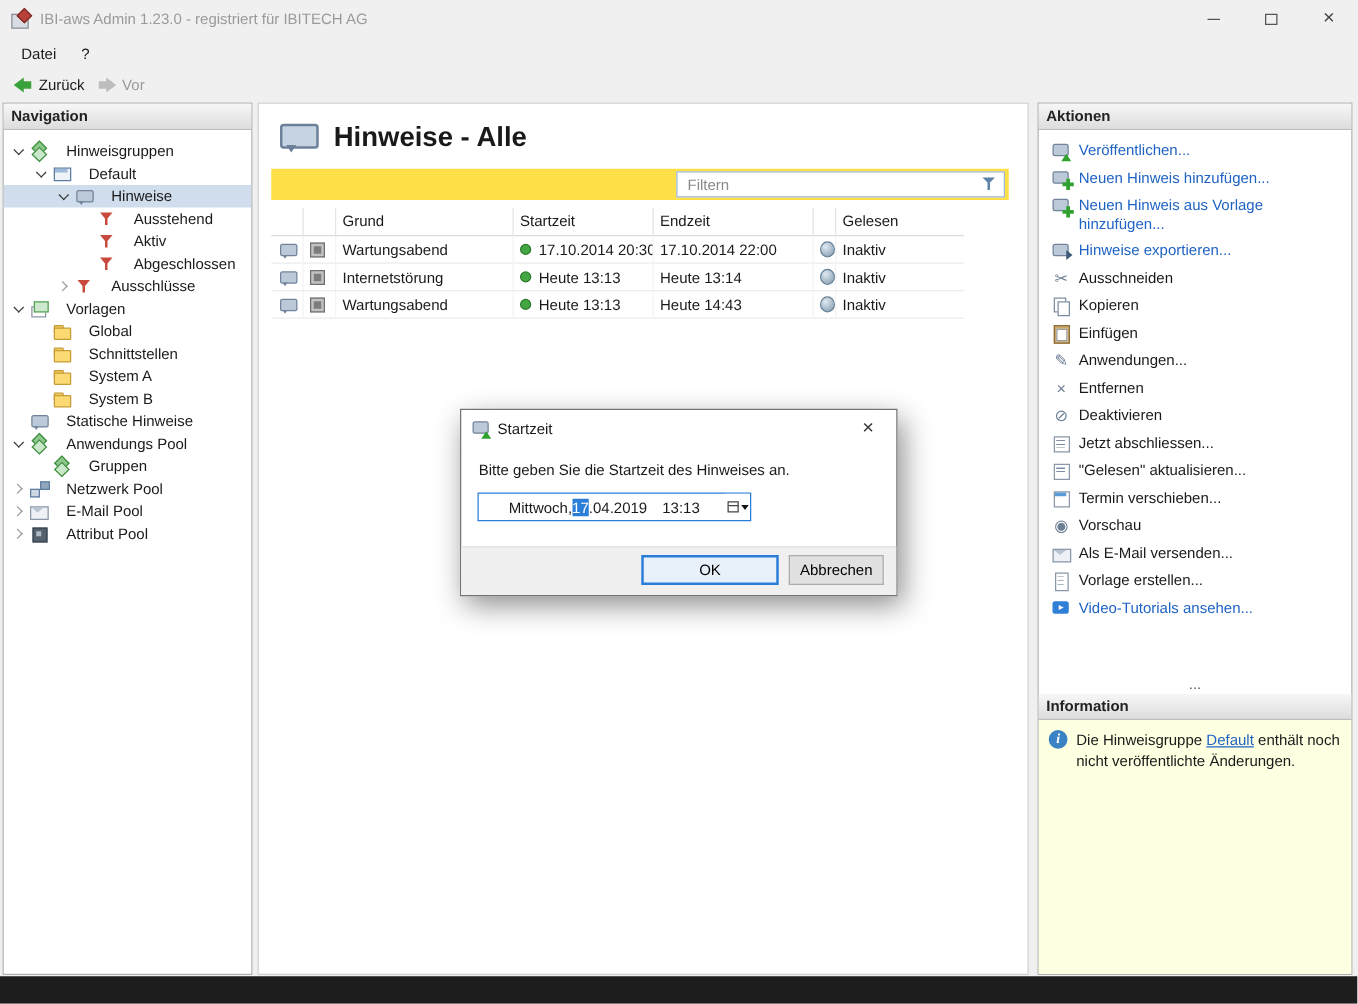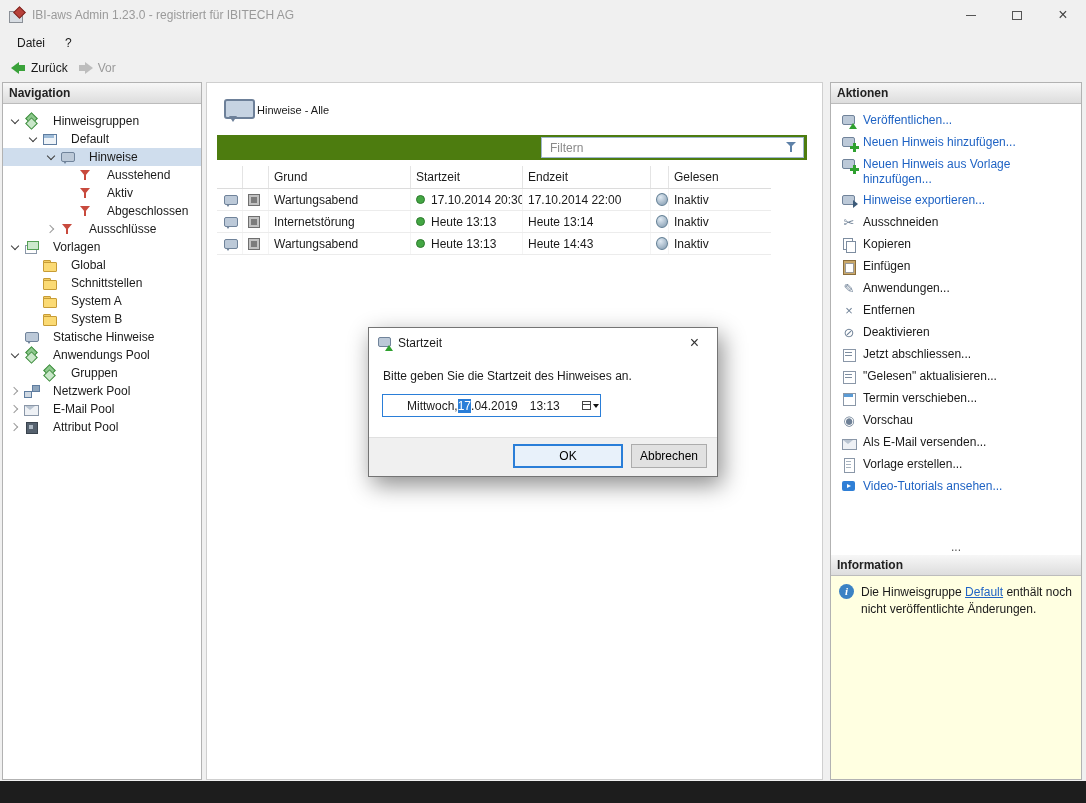--- a/index.html
+++ b/index.html
@@ -69,22 +69,22 @@
 .ico-mail::before{content:"";position:absolute;left:1px;top:4px;width:13px;height:9px;background:#eef1f5;border:1px solid #8a97a8}
 .ico-mail::after{content:"";position:absolute;left:2px;top:5px;width:0;height:0;border-left:5.5px solid transparent;border-right:5.5px solid transparent;border-top:4px solid #b9c4d1}
 .ico-attr::before{content:"";position:absolute;left:3px;top:3px;width:10px;height:10px;background:#55616e;border:1px solid #39434d}
 .ico-attr::after{content:"";position:absolute;left:6px;top:6px;width:4px;height:4px;background:#aeb9c4}
 
 
 .main-header{display:flex;align-items:center;padding:14px 0 6px 16px}
 .bubble-lg{width:32px;height:26px;position:relative}
 .bubble-lg::before{content:"";position:absolute;left:1px;top:2px;width:27px;height:16px;background:#c6d3e2;border:2px solid #6d8099;border-radius:3px}
 .bubble-lg::after{content:"";position:absolute;left:6px;top:19px;width:0;height:0;border:4px solid transparent;border-top:6px solid #6d8099}
-.main-title{font-size:11px;margin-left:2px;font-weight:normal}
-.filter-bar{margin:6px 0 0 10px;width:590px;height:25px;background:#4d7c0f;display:flex;align-items:center;justify-content:flex-end;padding-right:3px}
+.main-title{font-size:22px;margin-left:12px;font-weight:bold}
+.filter-bar{margin:6px 0 0 10px;width:590px;height:25px;background:#fde047;display:flex;align-items:center;justify-content:flex-end;padding-right:3px}
 .filter-wrap{position:relative;width:263px;height:21px}
 .filter-input{width:100%;height:100%;border:1px solid #9fb6cd;background:#fff;padding:0 24px 0 8px;font:inherit;color:#333}
 .filter-input::placeholder{color:#8a8a8a}
 .filter-funnel{position:absolute;right:6px;top:5px;width:12px;height:11px}
 .filter-funnel::before{content:"";position:absolute;left:0;top:0;border-left:5px solid transparent;border-right:5px solid transparent;border-top:5px solid #5e81a8}
 .filter-funnel::after{content:"";position:absolute;left:4px;top:4px;width:2px;height:6px;background:#5e81a8}
 .tbl{margin:6px 0 0 10px;width:554px}
 .tr{display:grid;grid-template-columns:26px 26px 142px 112px 128px 18px 102px;align-items:center;height:22px;border-bottom:1px solid #ececec}
 .tr.th{border-bottom:1px solid #dcdcdc;height:23px}
 .td{padding-left:5px;display:flex;align-items:center;height:100%;overflow:hidden;white-space:nowrap}

